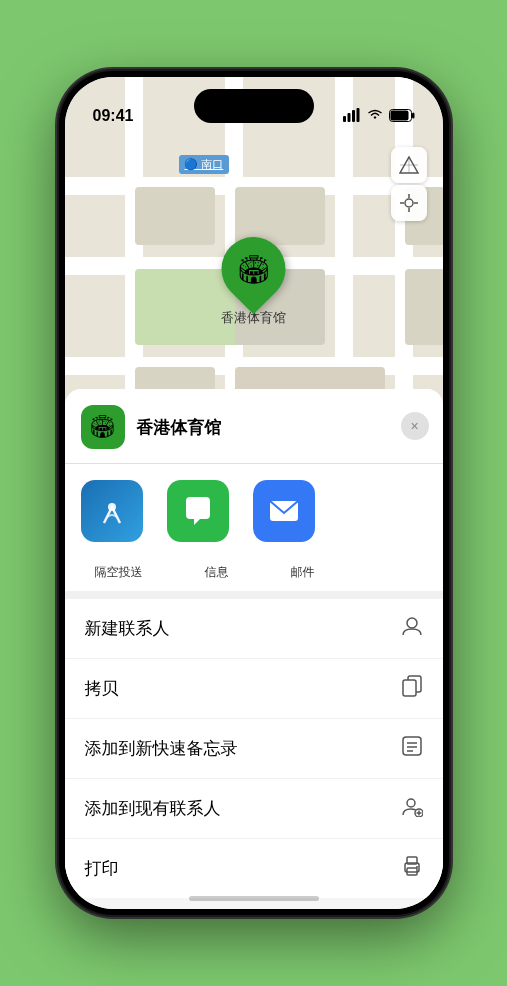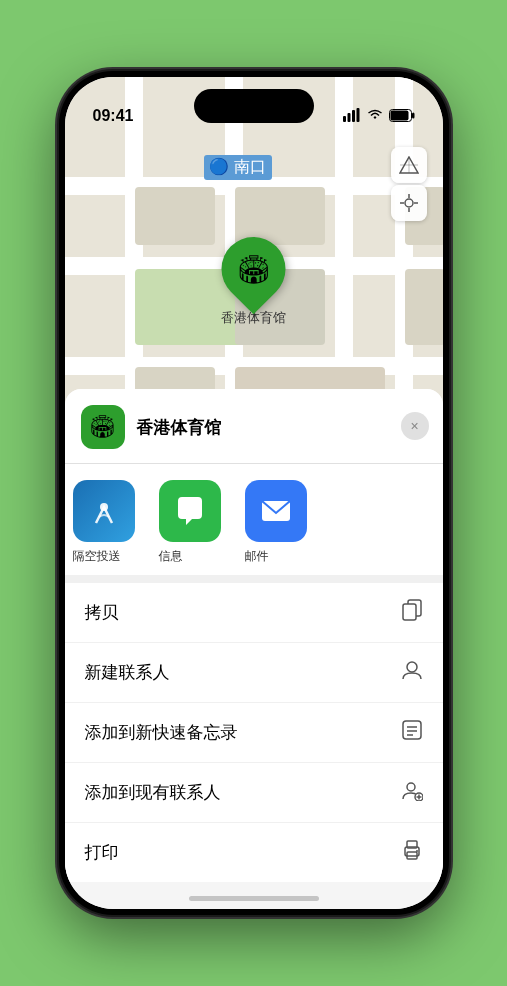--- a/index.html
+++ b/index.html
@@ -124,26 +124,27 @@
       margin-top: 8px;
       font-size: 13px;
       color: #333;
       font-weight: 500;
       white-space: nowrap;
     }
     
     .north-label {
       position: absolute;
       top: 78px;
-      left: 139px;
+      left: 114px;
       background: #5b9bd5;
       color: #fff;
-      font-size: 16px;
+      font-size: 11px;
       padding: 2px 6px;
       border-radius: 3px;
+      text-decoration: underline;
     }
     
     .map-controls {
       position: absolute;
       top: 70px;
       right: 16px;
       display: flex;
       flex-direction: column;
       gap: 2px;
     }
@@ -223,22 +224,22 @@
       background: #fff;
       padding: 16px 0 10px;
       display: flex;
       align-items: flex-start;
       overflow: hidden;
       border-bottom: 8px solid #f0f0f0;
     }
     .share-action-item {
       display: flex;
       flex-direction: column;
-      align-items: flex-start;
-      gap: 6px;
+      align-items: flex-end;
+      gap: 22px;
       min-width: 86px;
       padding: 0 8px;
       cursor: pointer;
     }
     .share-action-icon {
       width: 62px;
       height: 62px;
       border-radius: 14px;
       display: flex;
       align-items: center;
@@ -474,35 +475,35 @@
             
           </div>
 
         </div>
 
       </div>
 
       <div class="menu-list">
 
         <div class="menu-item">
+          <span class="menu-item-text">新建联系人</span>
+          <span class="menu-item-icon">
+            <svg width="22" height="22" viewBox="0 0 22 22" fill="none">
+              <circle cx="11" cy="8" r="5" stroke="#555" stroke-width="1.5" fill="none"></circle>
+              <path d="M2 20 Q2 14 11 14 Q20 14 20 20" stroke="#555" stroke-width="1.5" fill="none"></path>
+            </svg>
+          </span>
+        </div>
+
+        <div class="menu-item">
           <span class="menu-item-text">拷贝</span>
           <span class="menu-item-icon">
             <svg width="22" height="22" viewBox="0 0 22 22" fill="none">
               <rect x="7" y="1" width="13" height="16" rx="2" stroke="#555" stroke-width="1.5"></rect>
               <rect x="2" y="5" width="13" height="16" rx="2" stroke="#555" stroke-width="1.5" fill="white"></rect>
-            </svg>
-          </span>
-        </div>
-
-        <div class="menu-item">
-          <span class="menu-item-text">新建联系人</span>
-          <span class="menu-item-icon">
-            <svg width="22" height="22" viewBox="0 0 22 22" fill="none">
-              <circle cx="11" cy="8" r="5" stroke="#555" stroke-width="1.5" fill="none"></circle>
-              <path d="M2 20 Q2 14 11 14 Q20 14 20 20" stroke="#555" stroke-width="1.5" fill="none"></path>
             </svg>
           </span>
         </div>
 
         <div class="menu-item">
           <span class="menu-item-text">添加到新快速备忘录</span>
           <span class="menu-item-icon">
             <svg width="22" height="22" viewBox="0 0 22 22" fill="none">
               <rect x="2" y="2" width="18" height="18" rx="3" stroke="#555" stroke-width="1.5"></rect>
               <line x1="6" y1="8" x2="16" y2="8" stroke="#555" stroke-width="1.5"></line>

